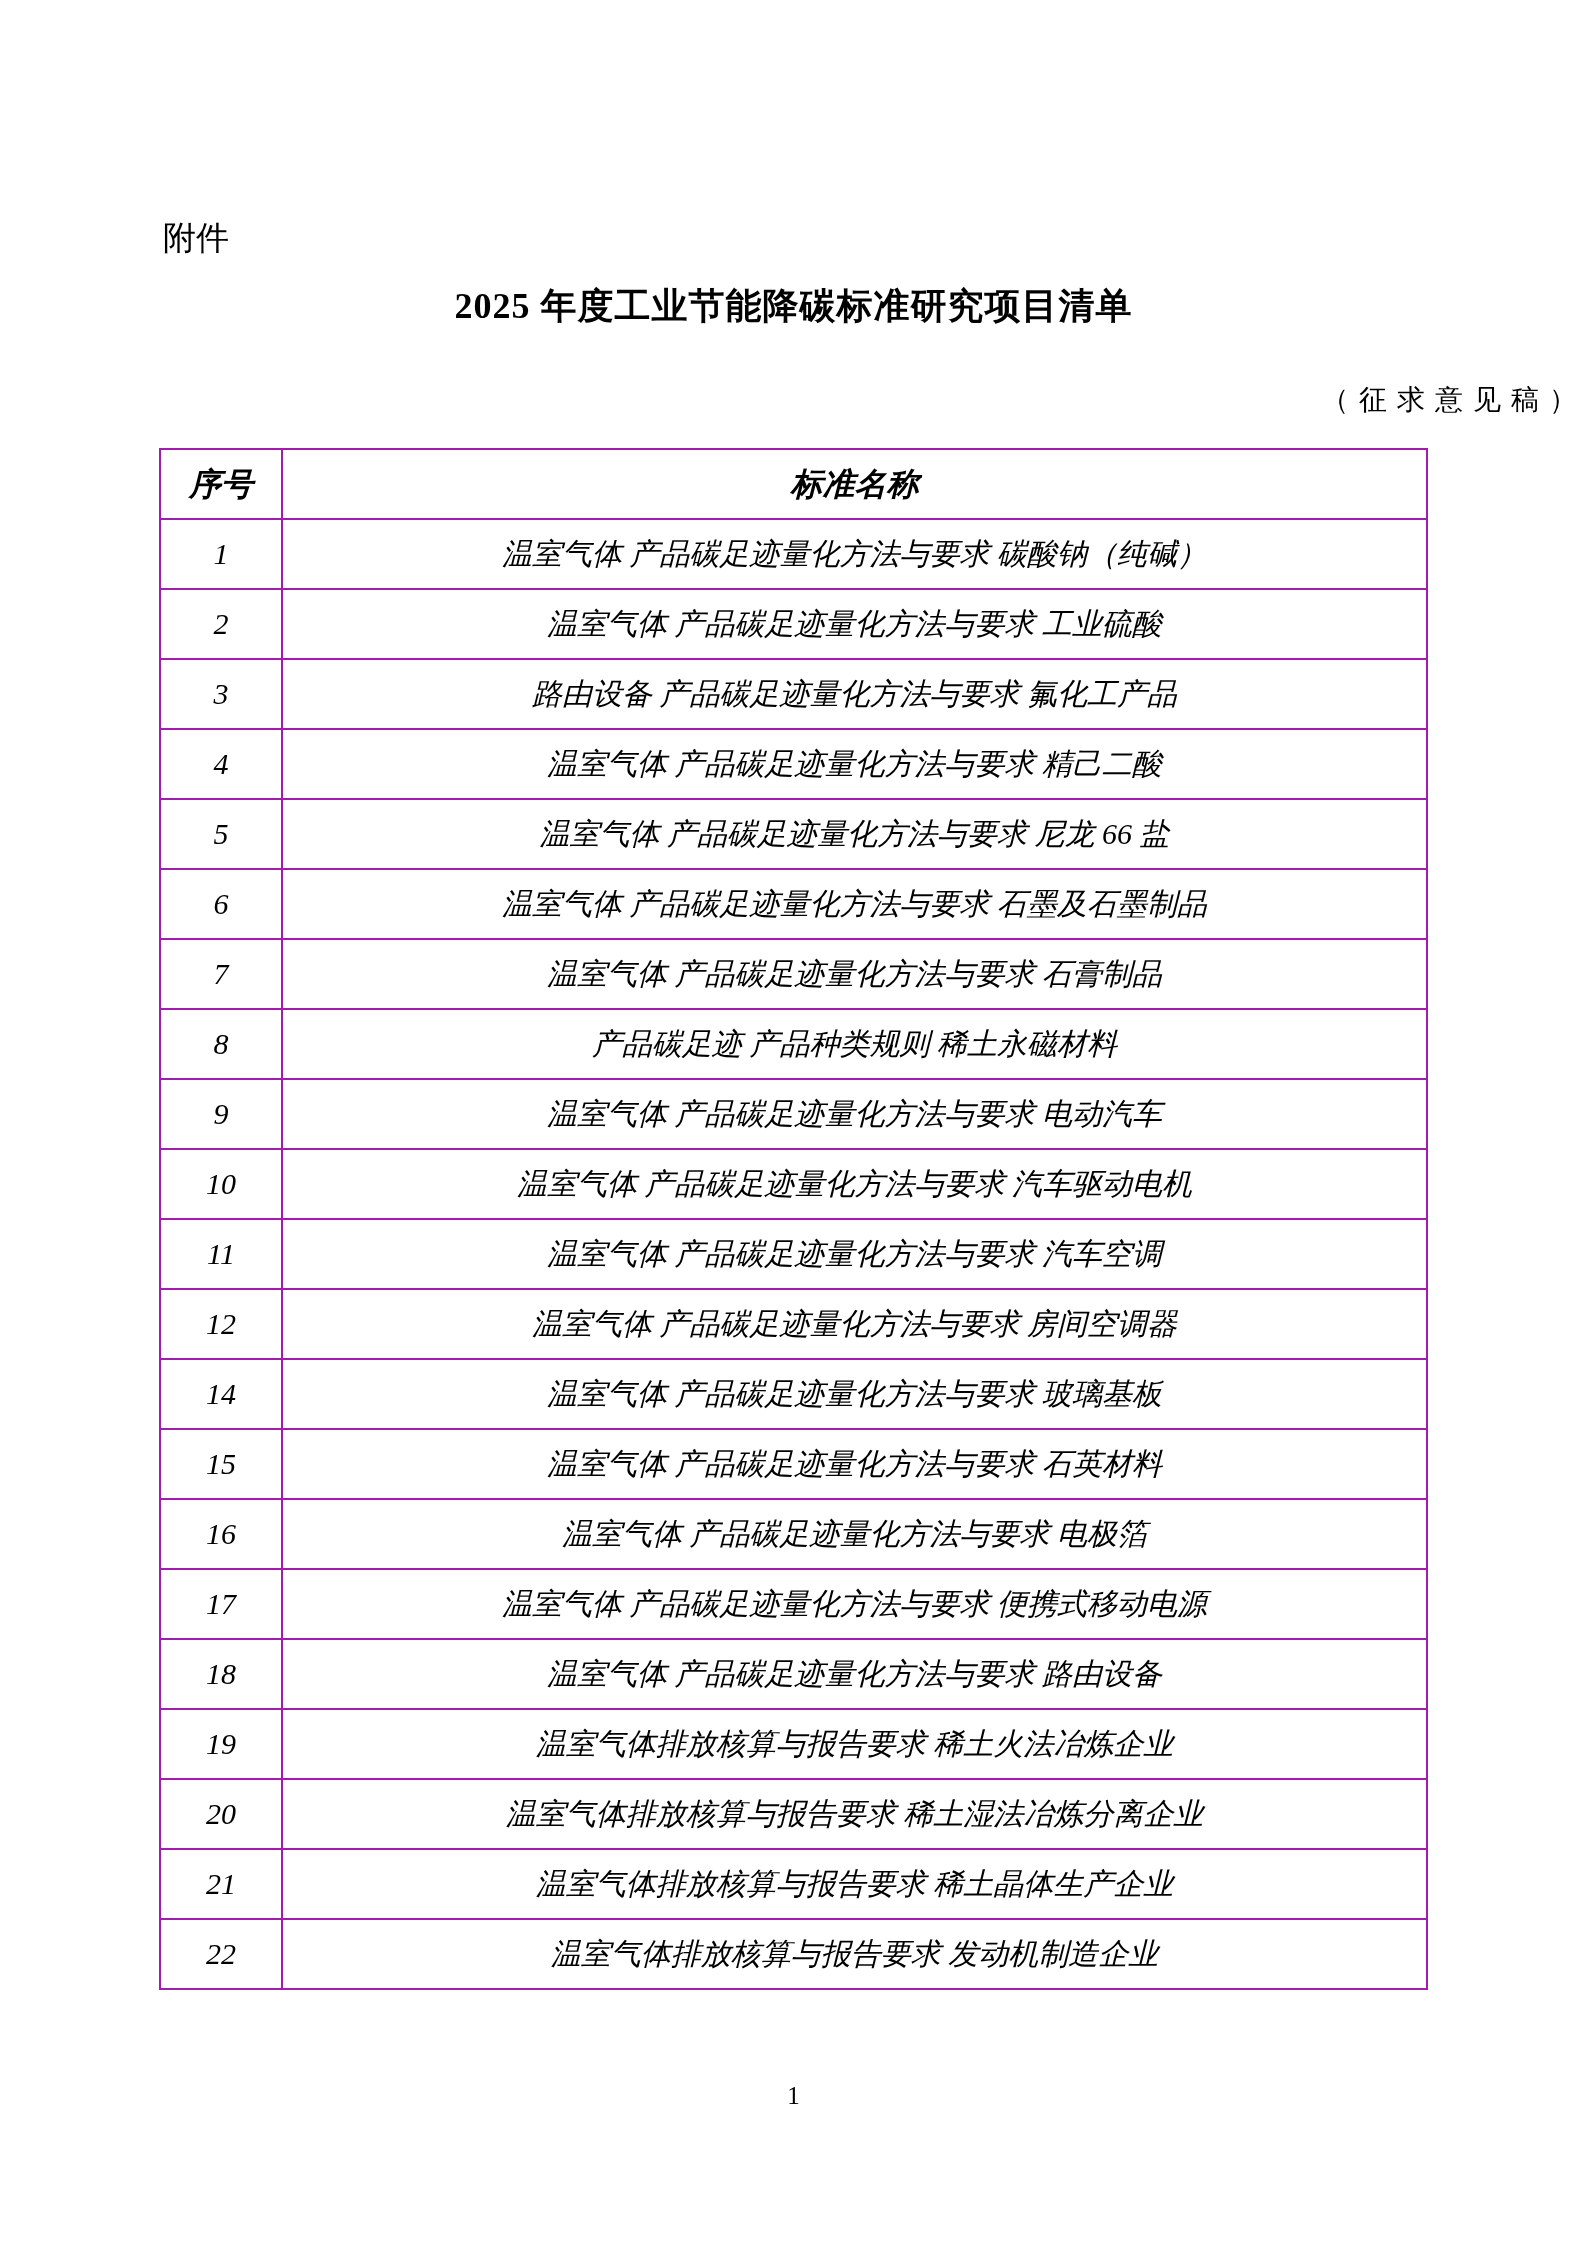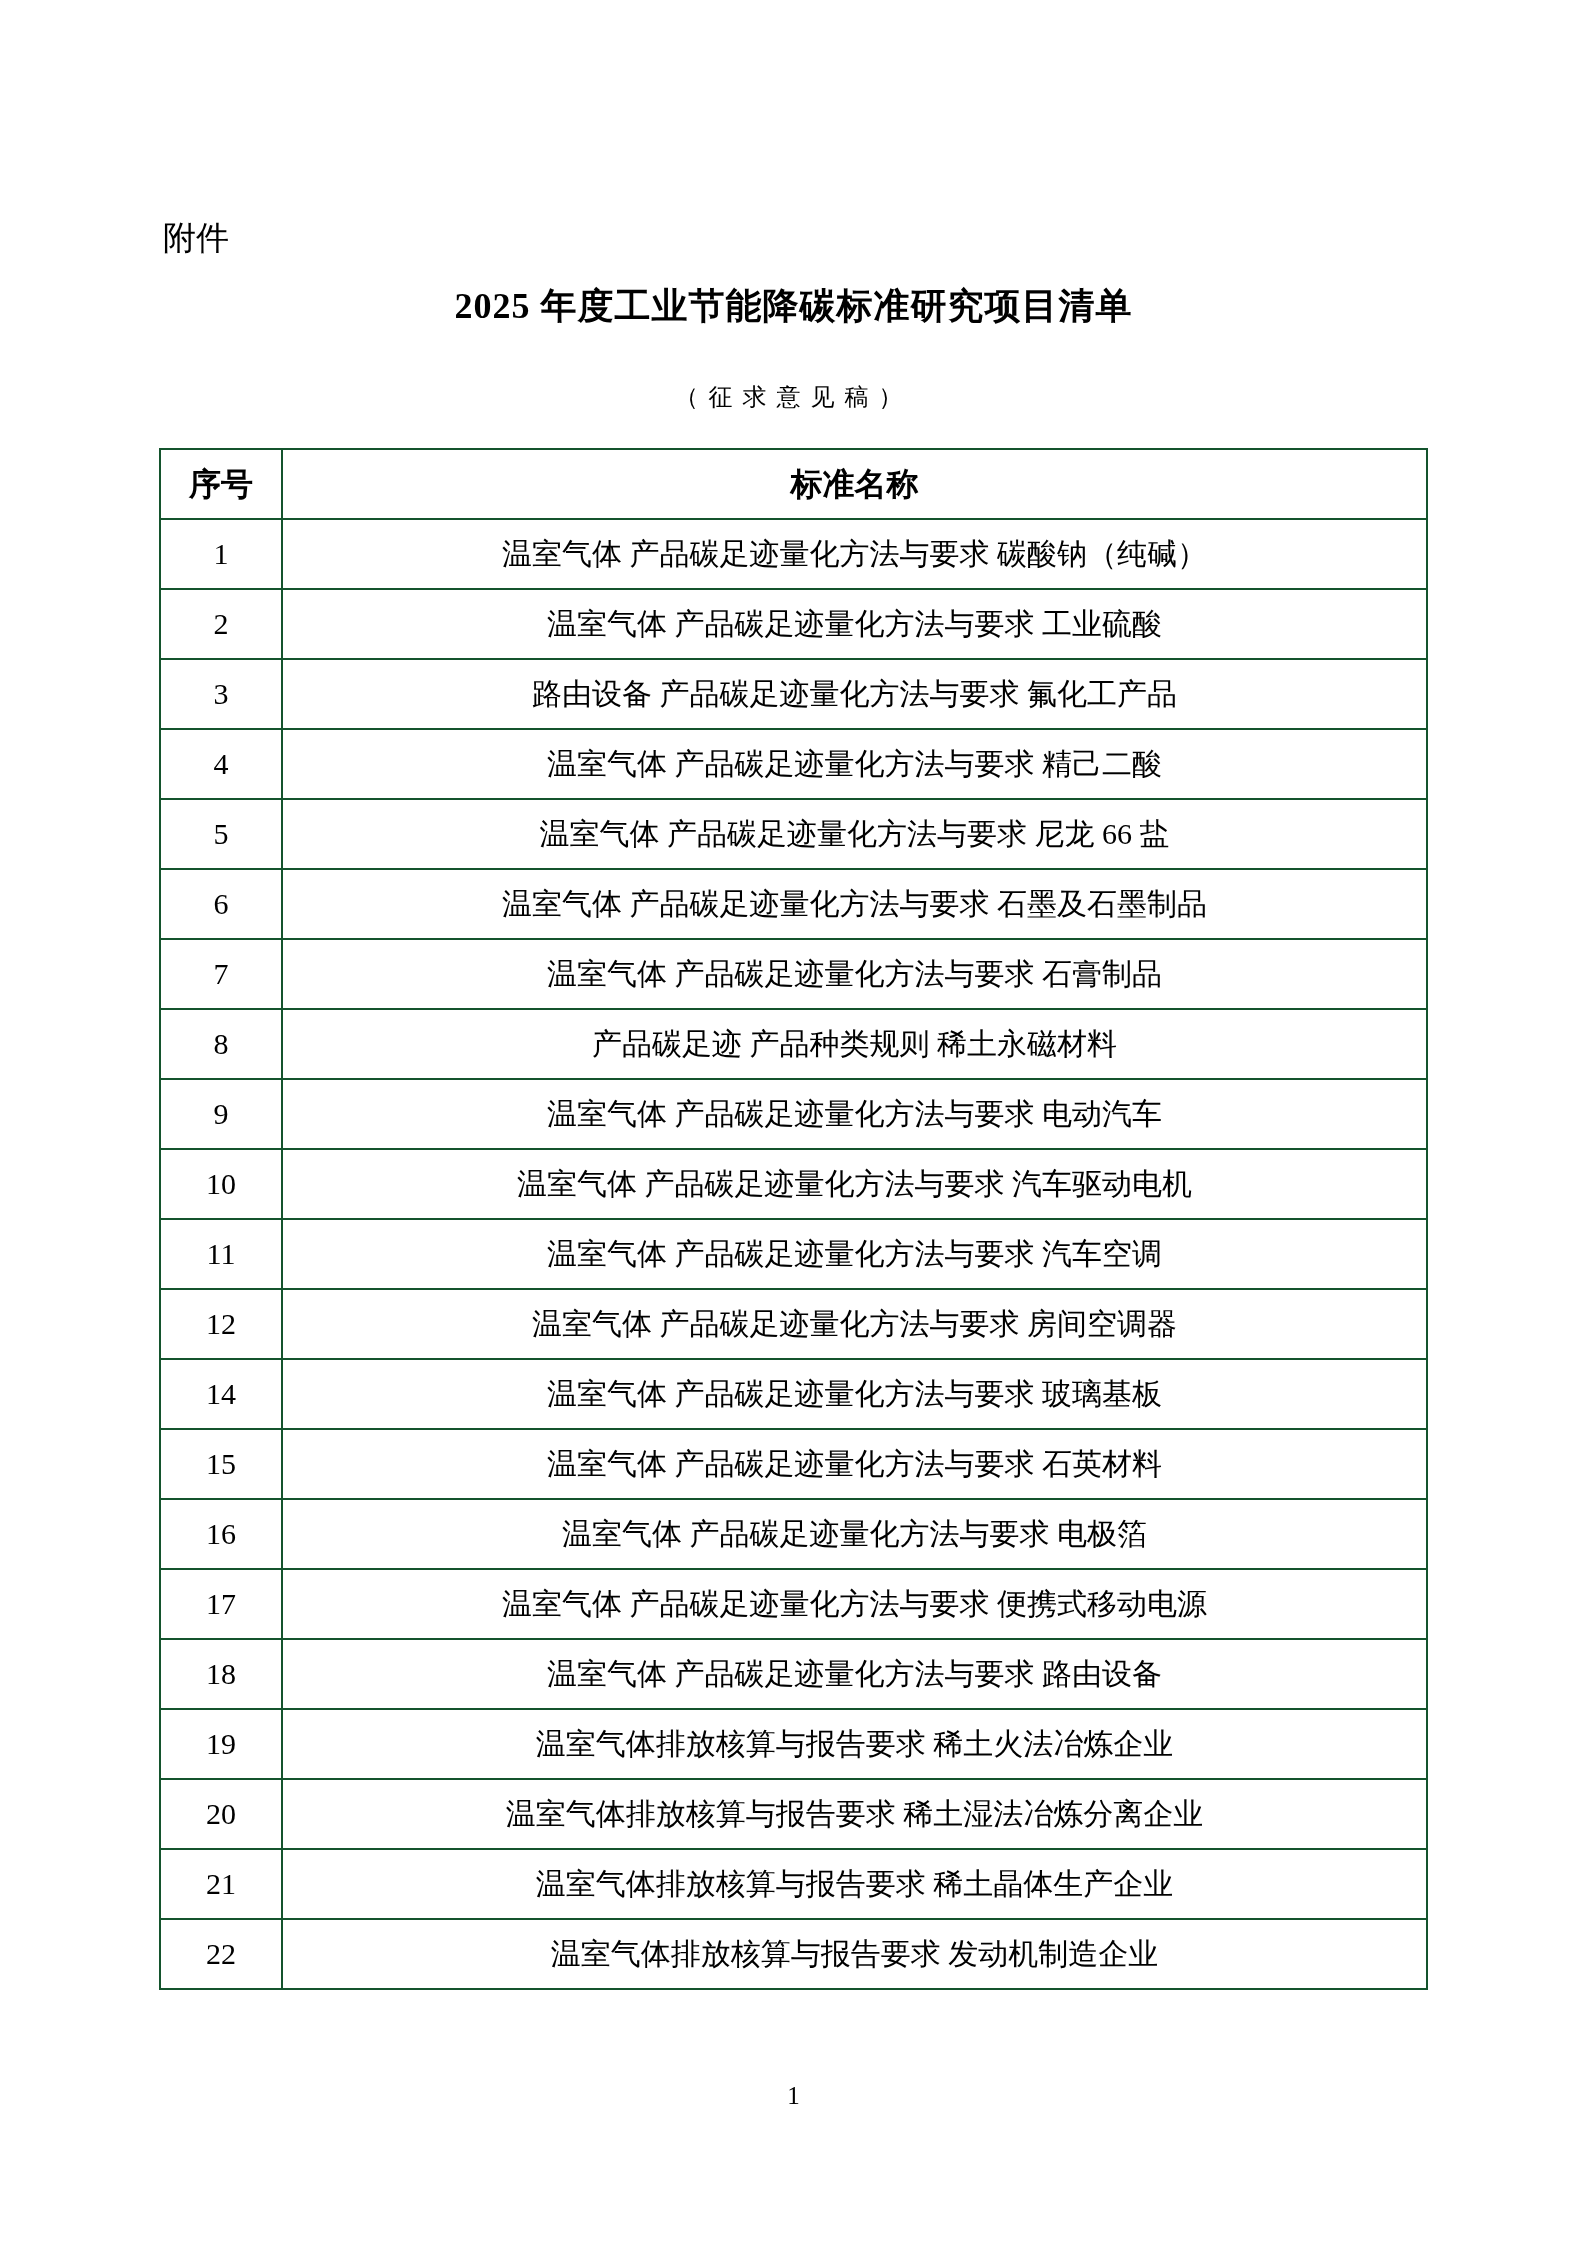--- a/index.html
+++ b/index.html
@@ -30,41 +30,42 @@
     text-align: center;
     font-size: 36px;
     font-weight: bold;
     letter-spacing: 1px;
   }
   .doc-subtitle {
     position: absolute;
     top: 381px;
     left: 0;
     width: 100%;
-    text-align: center;
-    font-size: 24px;
+    text-align: right;
+    font-size: 28px;
     letter-spacing: 10px;
   }
   table.doc-table {
     position: absolute;
     top: 448px;
     left: 159px;
     width: 1269px;
     border-collapse: collapse;
     table-layout: fixed;
   }
   .doc-table th, .doc-table td {
-    border: 2px solid #14532d;
+    border: 2px solid #a21caf;
     text-align: center;
     vertical-align: middle;
     padding: 0 6px;
     height: 68px;
     font-size: 30px;
     line-height: 1.2;
     overflow: hidden;
+    font-style: italic;
   }
   .doc-table th {
     font-weight: bold;
     font-size: 32px;
   }
   .col-no { width: 122px; }
   .page-number {
     position: absolute;
     top: 2082px;
     left: 0;

